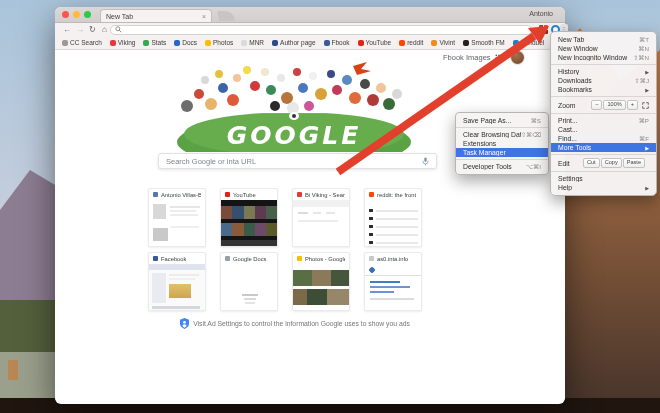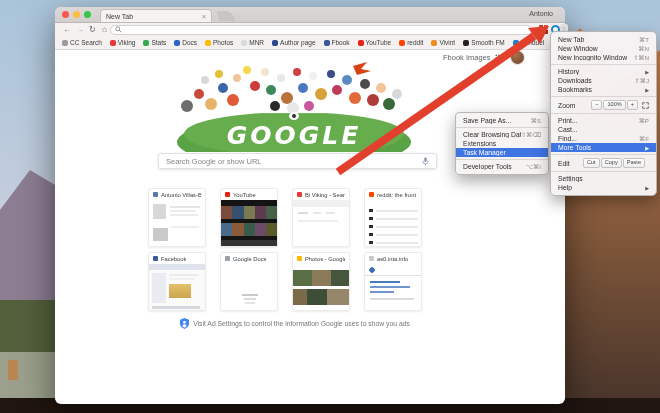--- a/index.html
+++ b/index.html
@@ -314,21 +314,21 @@
           <circle cx="100" cy="46" r="5" fill="#2a2a2a"></circle>
             <circle cx="134" cy="46" r="5" fill="#c9589a"></circle>
           <ellipse cx="119" cy="56" rx="5" ry="4" fill="#fff"></ellipse>
           <circle cx="119" cy="56" r="2" fill="#333"></circle>
         </g>
         <path d="M178,6 l14,-4 l-6,7 l10,2 l-14,4 z" fill="#d84315"></path>
         <text x="119" y="84" text-anchor="middle" font-family="DejaVu Sans, sans-serif" font-size="25" font-style="italic" font-weight="bold" fill="#ffffff" letter-spacing="3">GOOGLE</text>
       </svg>
 
       <div class="searchbox">
-        <span class="ph">Search Google or show URL</span>
+        <span class="ph">Search Google or inta URL</span>
         <svg width="7" height="9" viewBox="0 0 8 11">
           <rect x="2.6" y="0.5" width="2.8" height="5.5" rx="1.4" fill="#7d8fa5"></rect>
           <path d="M1,4.5 v1 a3,3 0 0 0 6,0 v-1" fill="none" stroke="#7d8fa5" stroke-width="0.9"></path>
           <line x1="4" y1="8.6" x2="4" y2="10.2" stroke="#7d8fa5" stroke-width="0.9"></line>
         </svg>
       </div>
 
       <div class="tile" style="left:93px;top:138px">
         <div class="trow">
             <span class="tfav" style="background-color: rgb(88, 120, 168);"></span>

